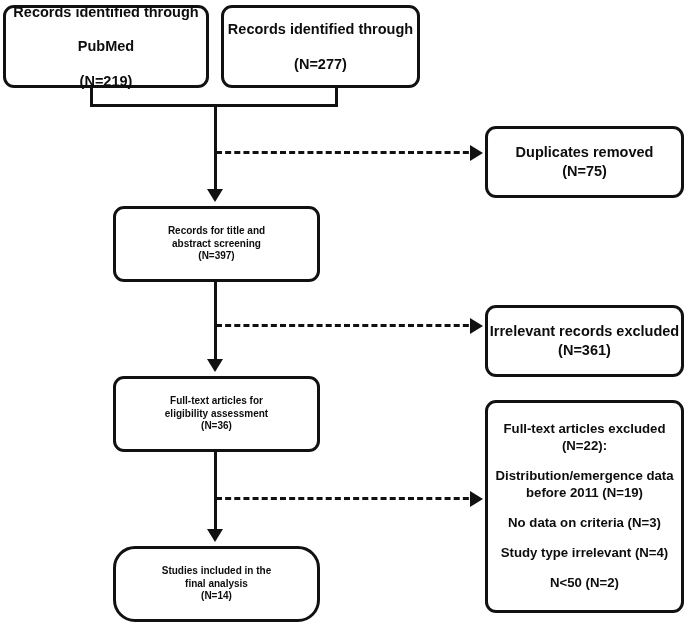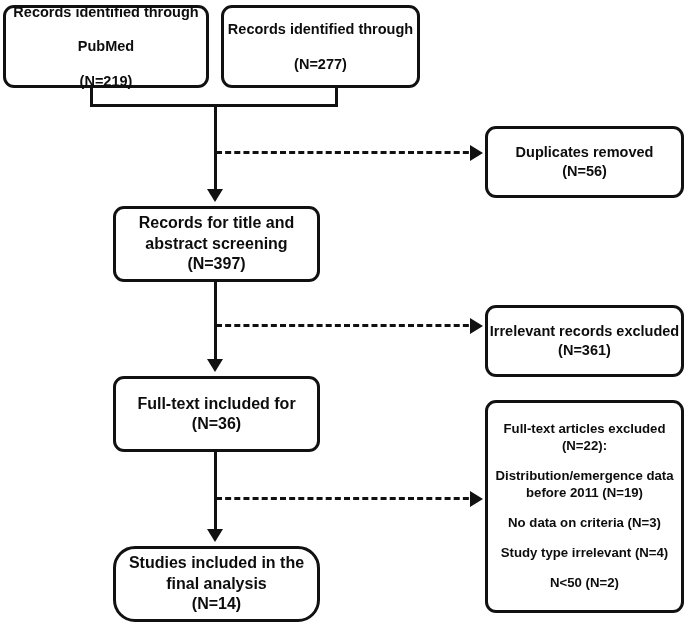--- a/index.html
+++ b/index.html
@@ -31,21 +31,21 @@
     line-height: 1.28;
     padding: 4px 6px;
   }
   .node .ln {
     display: block;
     white-space: nowrap;
   }
 
   
   .n-src   { font-size: 14.5px; gap: 16px; }
-  .n-mid   { font-size: 16px; }
+  .n-mid   { font-size: 10px; }
   .n-side  { font-size: 14.5px; }
   .n-excl  { font-size: 13.2px; }
 
   .n-excl .ln { margin: 0; }
   .n-excl .grp { margin-bottom: 13px; }
   .n-excl .grp:last-child { margin-bottom: 0; }
 
   
   .vline {
     position: absolute;
@@ -101,42 +101,43 @@
   <div class="hline" style="left:90px; top:104px; width:248px;"></div>
 
   <div class="vline" style="left:214px; top:104px; height:86px;"></div>
   <div class="arrow-down" style="left:207px; top:189px;"></div>
 
   <div class="dashed" style="left:216px; top:151px; width:262px;"></div>
   <div class="arrow-right" style="left:470px; top:145px;"></div>
 
   <div class="node n-side" style="left:485px; top:126px; width:199px; height:72px;">
     <span class="ln">Duplicates removed</span>
-    <span class="ln">(N=56)</span>
+    <span class="ln">(N=75)</span>
   </div>
 
   <div class="node n-mid" style="left:113px; top:206px; width:207px; height:76px;">
     <span class="ln">Records for title and</span>
     <span class="ln">abstract screening</span>
     <span class="ln">(N=397)</span>
   </div>
 
   <div class="vline" style="left:214px; top:282px; height:79px;"></div>
   <div class="arrow-down" style="left:207px; top:359px;"></div>
 
   <div class="dashed" style="left:216px; top:324px; width:262px;"></div>
   <div class="arrow-right" style="left:470px; top:318px;"></div>
 
   <div class="node n-side" style="left:485px; top:305px; width:199px; height:72px;">
     <span class="ln">Irrelevant records excluded</span>
     <span class="ln">(N=361)</span>
   </div>
 
   <div class="node n-mid" style="left:113px; top:376px; width:207px; height:76px;">
-    <span class="ln">Full-text included for</span>
+    <span class="ln">Full-text articles for</span>
+    <span class="ln">eligibility assessment</span>
     <span class="ln">(N=36)</span>
   </div>
 
   <div class="vline" style="left:214px; top:452px; height:79px;"></div>
   <div class="arrow-down" style="left:207px; top:529px;"></div>
 
   <div class="dashed" style="left:216px; top:497px; width:262px;"></div>
   <div class="arrow-right" style="left:470px; top:491px;"></div>
 
   <div class="node n-excl" style="left:485px; top:400px; width:199px; height:213px;">

